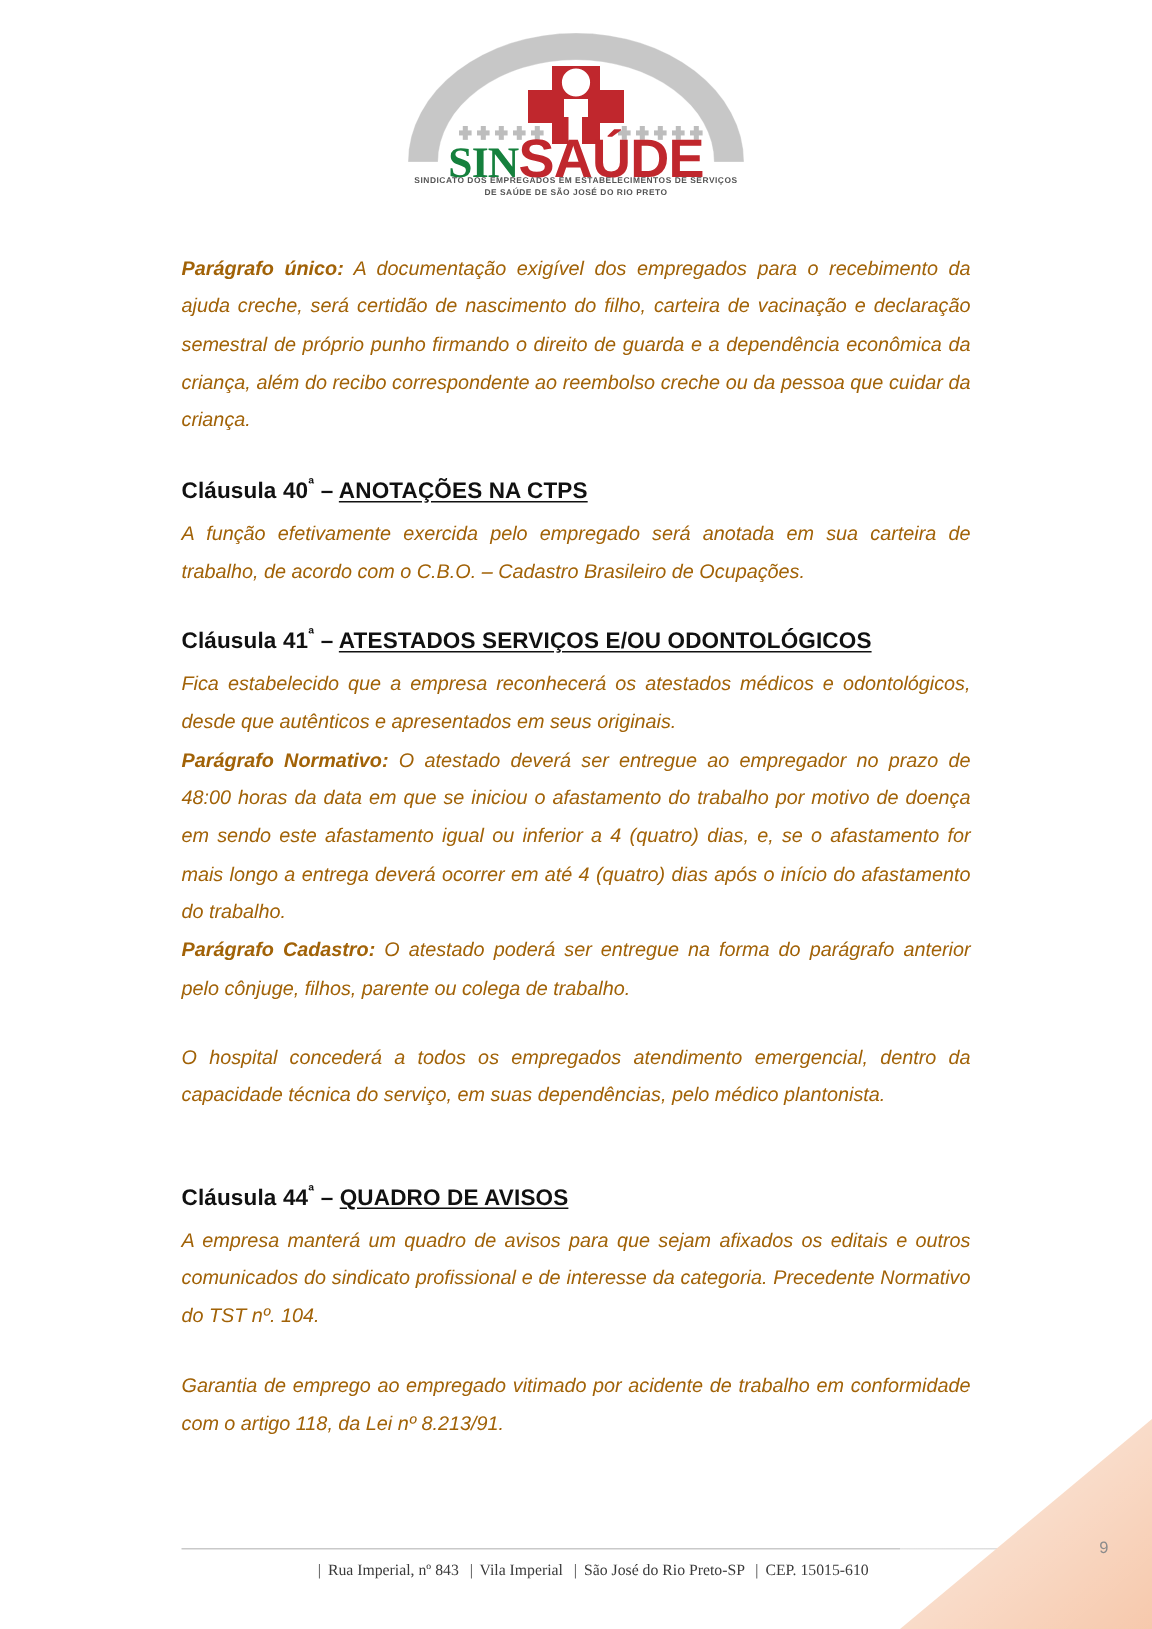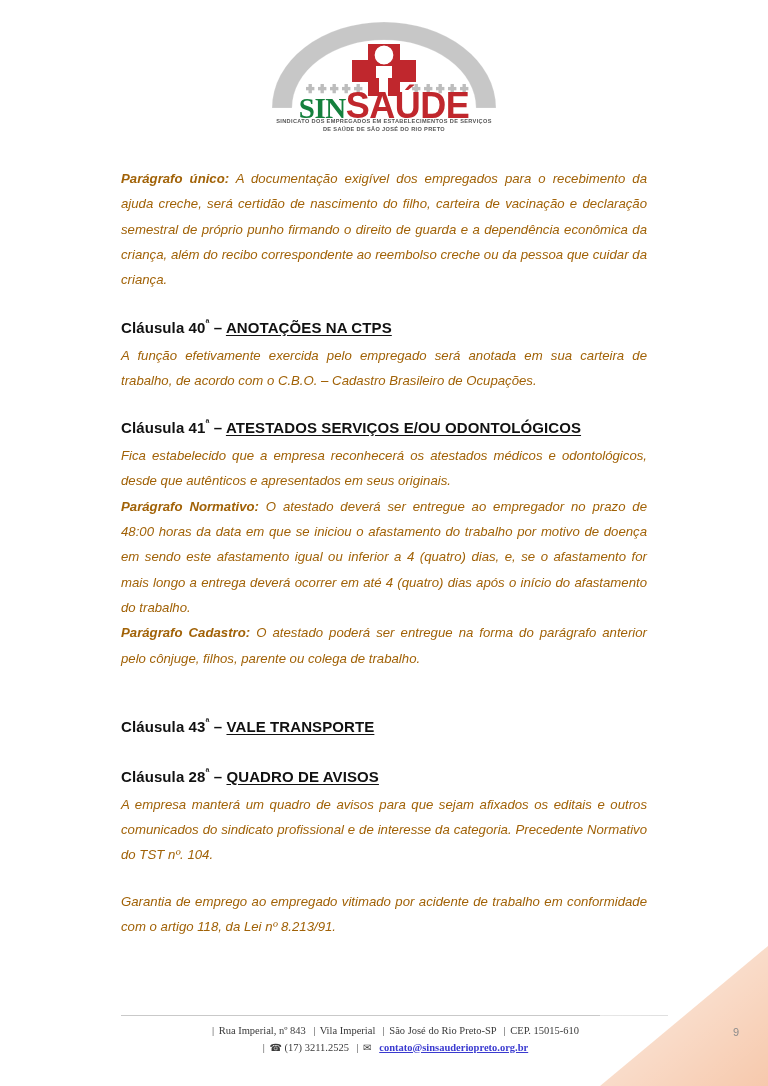--- a/index.html
+++ b/index.html
@@ -232,28 +232,28 @@
         </div>
         <div class="gap" style="height: 21px;"></div>
         <div class="block">
           <div class="clause-head"><span>Cláusula 41</span><sup class="ord-sup">ª</sup><span> – </span><span class="title">ATESTADOS SERVIÇOS E/OU ODONTOLÓGICOS</span></div>
           <p class="para"><span>Fica estabelecido que a empresa reconhecerá os atestados médicos e odontológicos, desde que autênticos e apresentados em seus originais.</span></p>
           <p class="para"><b>Parágrafo Normativo:</b><span> O atestado deverá ser entregue ao empregador no prazo de 48:00 horas da data em que se iniciou o afastamento do trabalho por motivo de doença em sendo este afastamento igual ou inferior a 4 (quatro) dias, e, se o afastamento for mais longo a entrega deverá ocorrer em até 4 (quatro) dias após o início do afastamento do trabalho.</span></p>
           <p class="para"><b>Parágrafo Cadastro:</b><span> O atestado poderá ser entregue na forma do parágrafo anterior pelo cônjuge, filhos, parente ou colega de trabalho.</span></p>
         </div>
         <div class="gap" style="height: 21px;"></div>
         <div class="block">
-        </div>
-        <div class="gap" style="height: 21px;"></div>
-        <div class="block">
-          <div class="clause-head"><span>Cláusula 43</span><sup class="ord-sup">ª</sup><span> – </span><span class="title">VALE TRANSPORTE</span></div>
-        </div>
-        <div class="gap" style="height: 21px;"></div>
-        <div class="block">
-          <div class="clause-head"><span>Cláusula 28</span><sup class="ord-sup">ª</sup><span> – </span><span class="title">QUADRO DE AVISOS</span></div>
+          <p class="para"><span>O hospital concederá a todos os empregados atendimento emergencial, dentro da capacidade técnica do serviço, em suas dependências, pelo médico plantonista.</span></p>
+        </div>
+        <div class="gap" style="height: 21px;"></div>
+        <div class="block">
+        </div>
+        <div class="gap" style="height: 21px;"></div>
+        <div class="block">
+          <div class="clause-head"><span>Cláusula 44</span><sup class="ord-sup">ª</sup><span> – </span><span class="title">QUADRO DE AVISOS</span></div>
           <p class="para"><span>A empresa manterá um quadro de avisos para que sejam afixados os editais e outros comunicados do sindicato profissional e de interesse da categoria. Precedente Normativo do TST nº. 104.</span></p>
         </div>
         <div class="gap" style="height: 21px;"></div>
         <div class="block">
           <p class="para"><span>Garantia de emprego ao empregado vitimado por acidente de trabalho em conformidade com o artigo 118, da Lei nº 8.213/91.</span></p>
         </div>
       </div>
   </div>
 
   <div class="footer">
@@ -261,29 +261,20 @@
     <div class="footer-line">
       <span class="sep">|</span>
       <span>Rua Imperial, nº 843</span>
       <span class="sep">&nbsp;|</span>
       <span>Vila Imperial</span>
       <span class="sep">&nbsp;|</span>
       <span>São José do Rio Preto-SP</span>
       <span class="sep">&nbsp;|</span>
       <span>CEP. 15015-610</span>
     </div>
-    <div class="footer-line">
-      <span class="sep">|</span>
-      <span class="ficon">☎</span>
-      <span>(17) 3211.2525</span>
-      <span class="sep">&nbsp;|</span>
-      <span class="ficon">✉</span>
-      &nbsp;
-      <a class="mail-link" href="#">contato@sinsauderiopreto.org.br</a>
-    </div>
   </div>
 
   <div class="corner-deco">
     <div class="tri"></div>
     <div class="tri-fade"></div>
   </div>
   <div class="page-number">9</div>
 
 </div>
 

